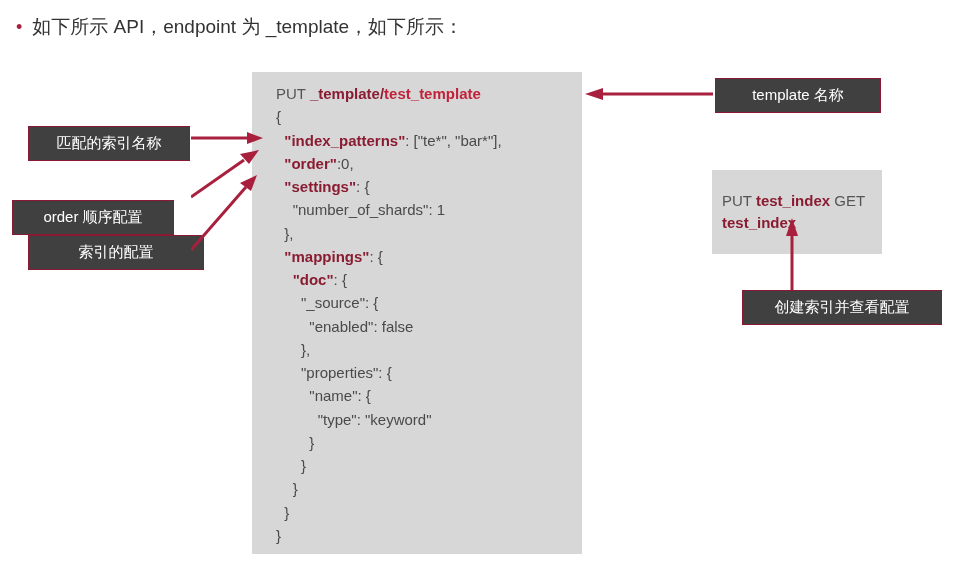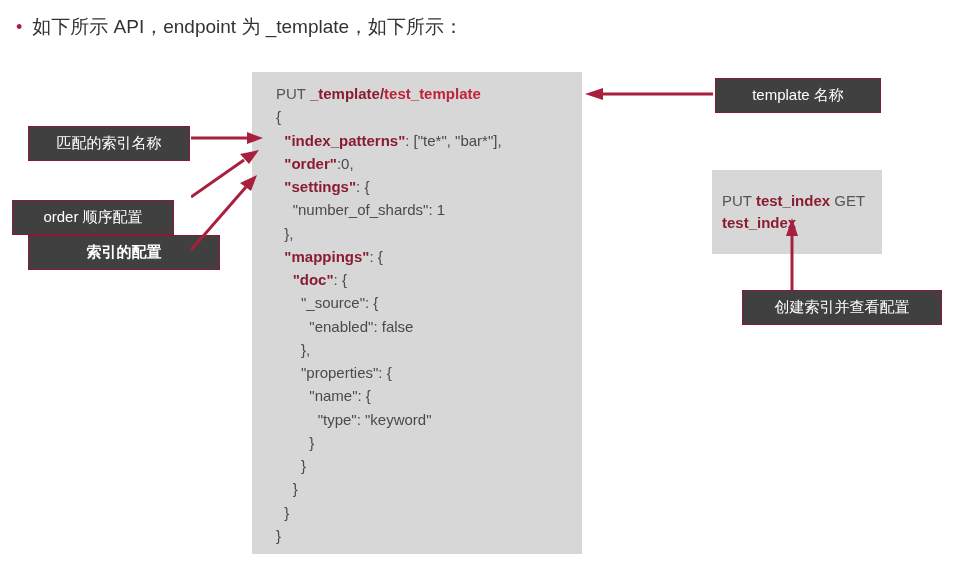--- a/index.html
+++ b/index.html
@@ -46,21 +46,21 @@
       position: absolute;
       background: #404040;
       color: #fff;
       font-size: 15px;
       padding: 7px 24px;
       border: 1px solid #8a1a33;
       text-align: center;
     }
     .label-match   { top: 126px; left: 28px;  width: 162px; }
     .label-order   { top: 180px; left: 12px;  width: 162px; margin-top: 20px; }
-    .label-settings{ top: 235px; left: 28px;  width: 192px; font-weight: bold; }
+    .label-settings{ top: 235px; left: 28px;  width: 176px; }
     .label-tplname { top: 78px;  left: 715px; width: 166px; }
     .label-create  { top: 290px; left: 698px; width: 200px; margin-left: 44px; }
     .code-small {
       position: absolute;
       top: 170px;
       left: 712px;
       width: 170px;
       background: #d7d7d7;
       padding: 20px 10px;
       font-family: "Segoe UI", Arial, sans-serif;

